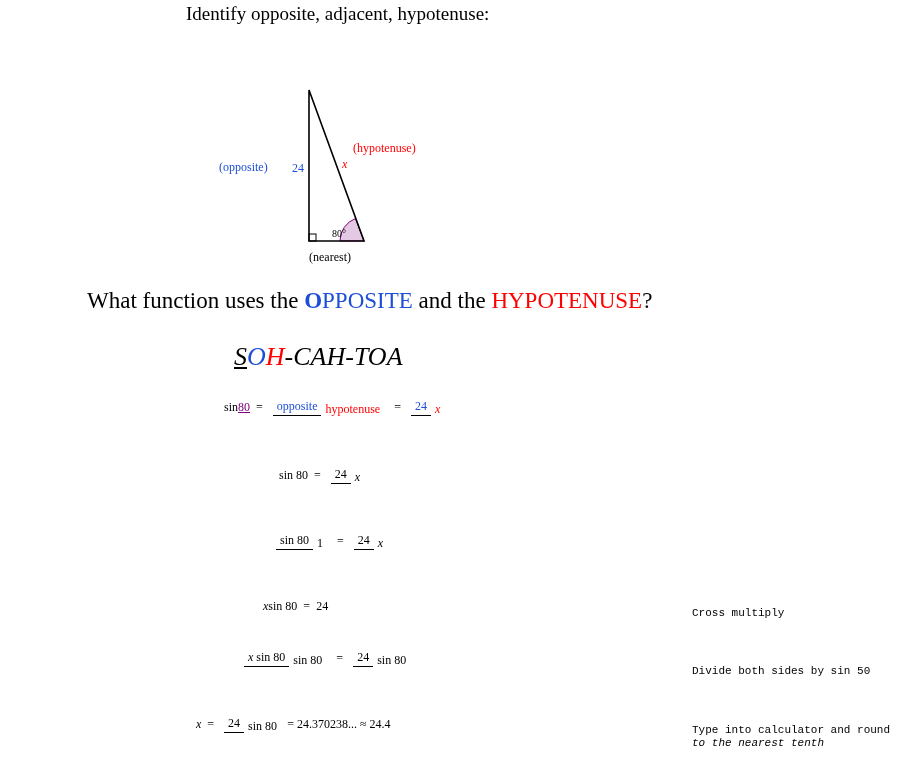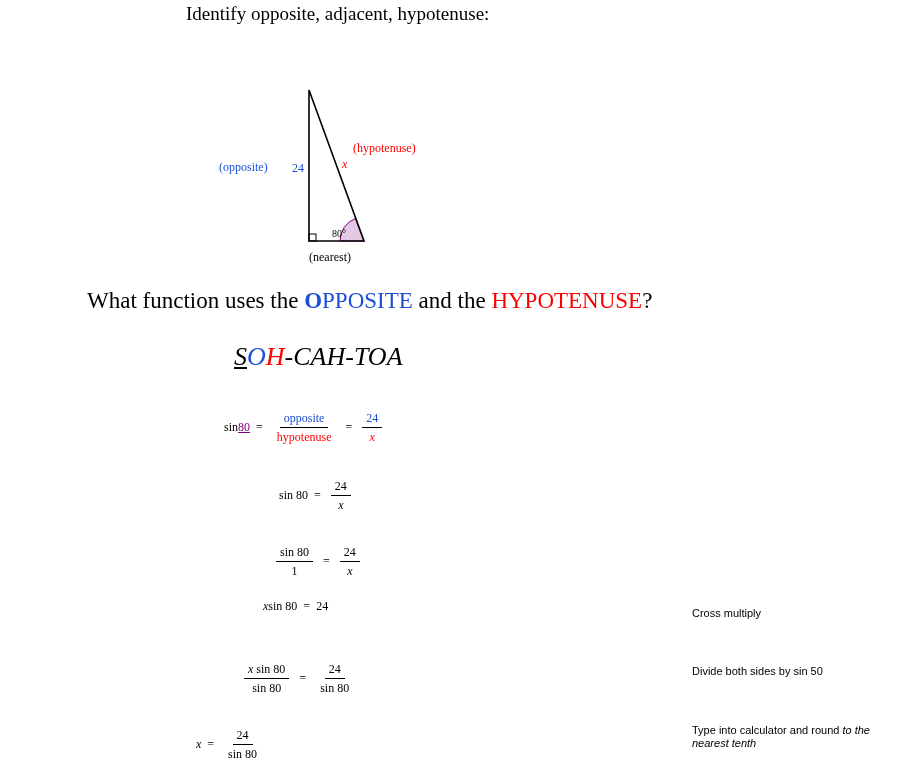--- a/index.html
+++ b/index.html
@@ -9,26 +9,26 @@
     .title { left: 170px; top: 3px; font-size: 19px; font-family: "Liberation Serif", serif; margin-left: 16px; }
     .question { left: 79px; top: 288px; font-size: 23px; font-family: Liberation Serif, serif; margin-left: 8px; }
     .q-bold { font-weight: bold; }
     .green { color: #1d4ed8; }
     .red { color: #ff0000; text-align: center; }
     .purple { color: #800080; text-decoration: underline; }
     .diag-label { font-size: 12px; font-family: "Liberation Serif", serif; }
     .soh { left: 234px; top: 342px; font-size: 26px; font-family: "Liberation Serif", serif; font-style: italic; }
     .soh u { text-decoration: underline; }
     .math { font-family: "Liberation Serif", serif; font-size: 12px; display: flex; align-items: center; }
-    .frac { display: inline-flex; flex-direction: column; align-items: center; vertical-align: middle; margin: 16px 4px; }
+    .frac { display: inline-flex; flex-direction: row; align-items: center; vertical-align: middle; margin: 4px 4px; }
     .frac .num { padding: 0 4px 2px; border-bottom: 1.3px solid #000; line-height: 1.05; }
     .frac .den { padding: 3px 4px 0; line-height: 1.05; }
     .it { font-style: italic; }
     .op { margin: 0 6px; }
-    .note { font-family: Liberation Sans, sans-serif; font-size: 11px; left: 692px; }
+    .note { font-family: Liberation Mono, monospace; font-size: 11px; left: 692px; }
     .note.wrap { white-space: normal; width: 215px; line-height: 13px; }
   </style>
 </head>
 <body>
 
 <div class="abs title">Identify opposite, adjacent, hypotenuse:</div>
 
 <svg class="abs" style="left:0;top:0;" width="917" height="280">
 
   <path d="M364,241 L340,241 A24,24 0 0 1 355.5,218.5 Z" fill="#e4c9e4" stroke="#800080" stroke-width="1"></path>
@@ -110,16 +110,17 @@
 </div>
 <div class="abs note" style="top:665px;">Divide both sides by sin 50</div>
 
 <div class="abs math" style="left:196px;top:713px;">
   <span class="it">x</span>
   <span class="op">=</span>
   <span class="frac">
     <span class="num">24</span>
     <span class="den">sin 80</span>
   </span>
+  <span style="margin-left:2px;">= 24.370238... ≈ 24.4</span>
 </div>
 <div class="abs note wrap" style="top:724px;">
   <span>Type into calculator and round </span><span class="it">to the nearest tenth</span>
 </div>
 
 </body></html>

